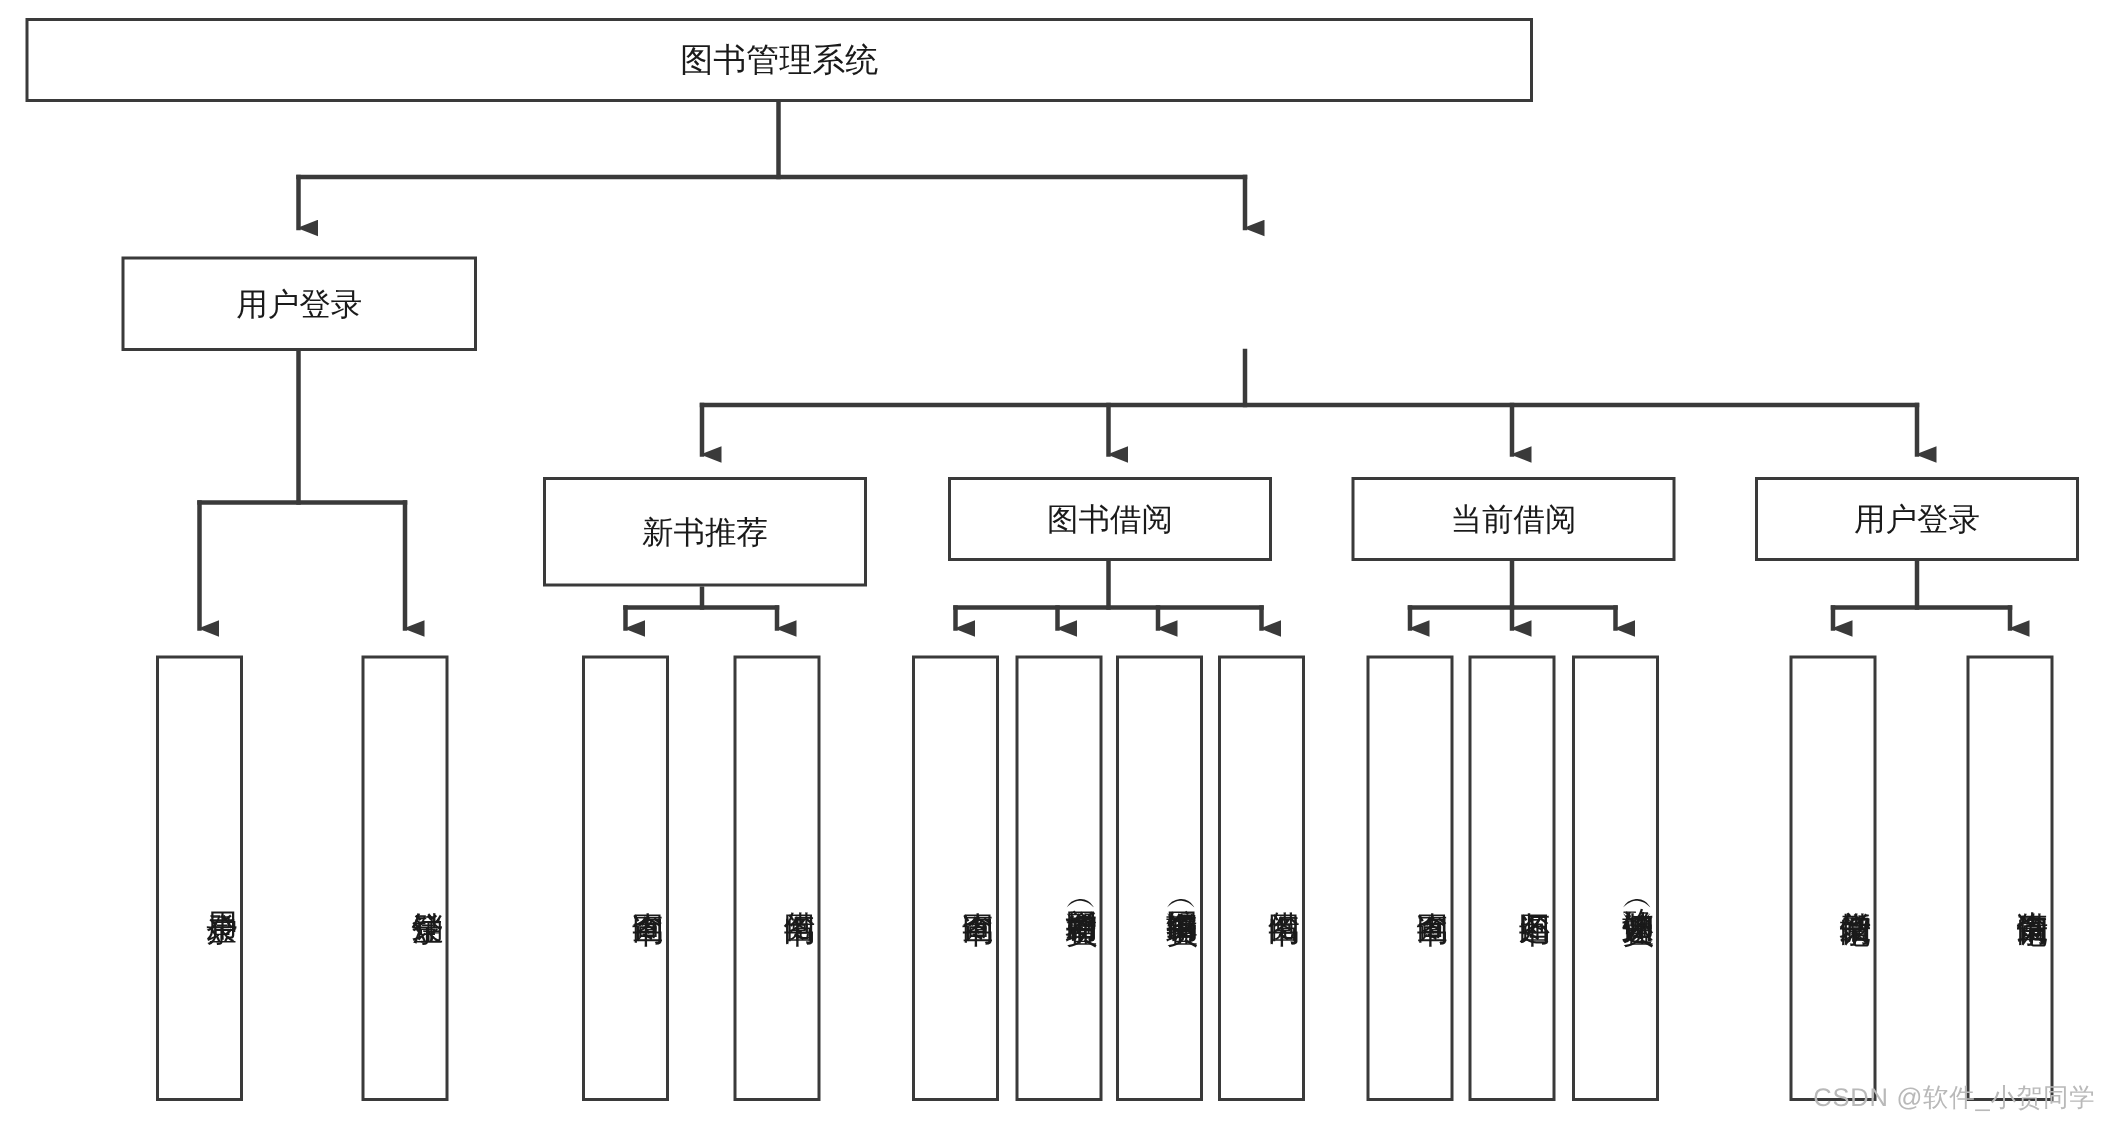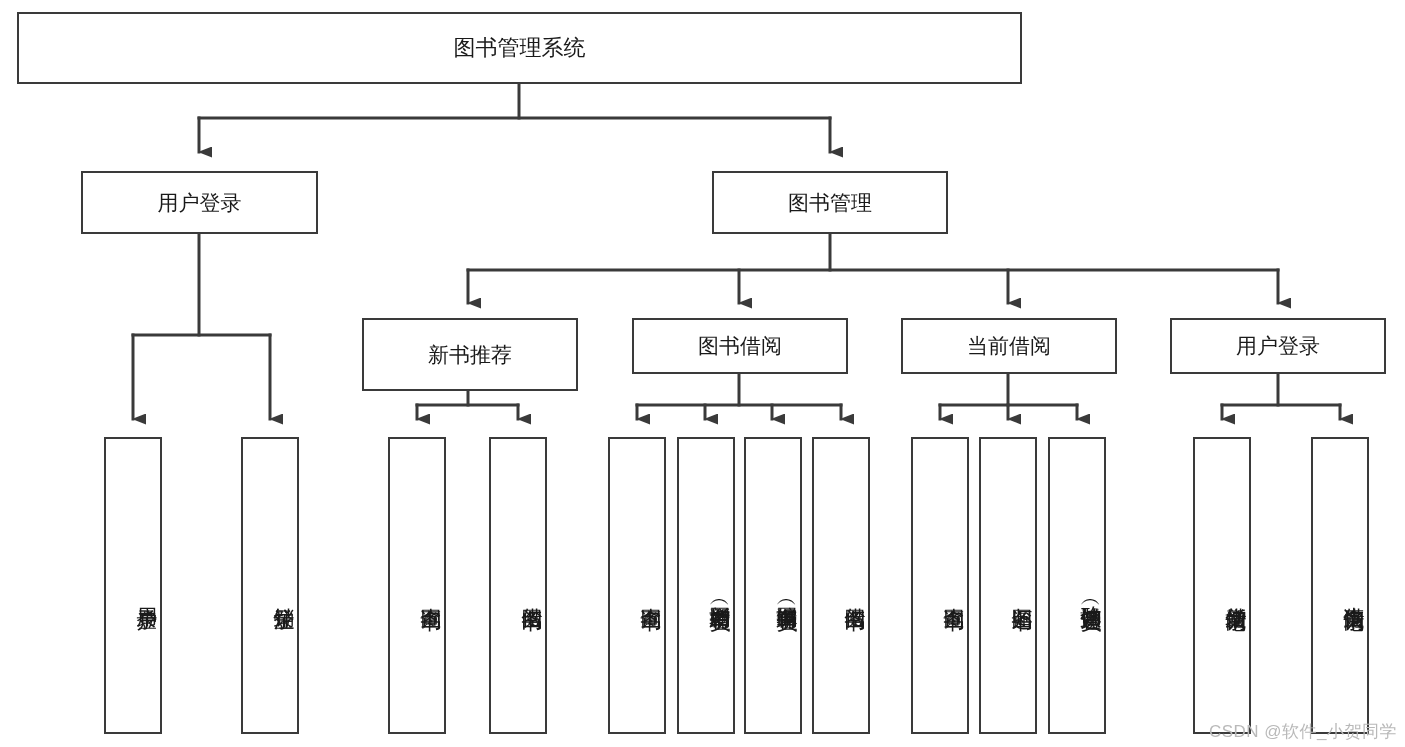--- a/index.html
+++ b/index.html
@@ -119,25 +119,24 @@
       <path d="M 1077 405 L 1077 419" marker-end="url(#arrow)"></path>
 
       <path d="M 1278 374 L 1278 405"></path>
       <path d="M 1222 405 L 1340 405"></path>
       <path d="M 1222 405 L 1222 419" marker-end="url(#arrow)"></path>
       <path d="M 1340 405 L 1340 419" marker-end="url(#arrow)"></path>
 
     </g>
   </svg>
 
-  <div class="node root" style="left:17px; top:12px; width:1005px; height:72px;">图书管理系统</div>
+  <div class="node root" style="left:17px; top:12px; width:1005px; height:56px;">图书管理系统</div>
 
   <div class="node lvl2" style="left:81px; top:171px; width:237px; height:63px;">用户登录</div>
 
-  <div class="node lvl2" style="left:712px; top:171px; width:236px; height:63px;">图书管理</div>
 
   <div class="node lvl2" style="left:362px; top:318px; width:216px; height:73px;">新书推荐</div>
 
   <div class="node lvl2" style="left:901px; top:318px; width:216px; height:56px;">当前借阅</div>
 
   <div class="node lvl2" style="left:632px; top:318px; width:216px; height:56px;">图书借阅</div>
 
   <div class="node lvl2" style="left:1170px; top:318px; width:216px; height:56px;">用户登录</div>
 
   <div class="node leaf" style="left:104px; top:437px; width:58px; height:297px;">

